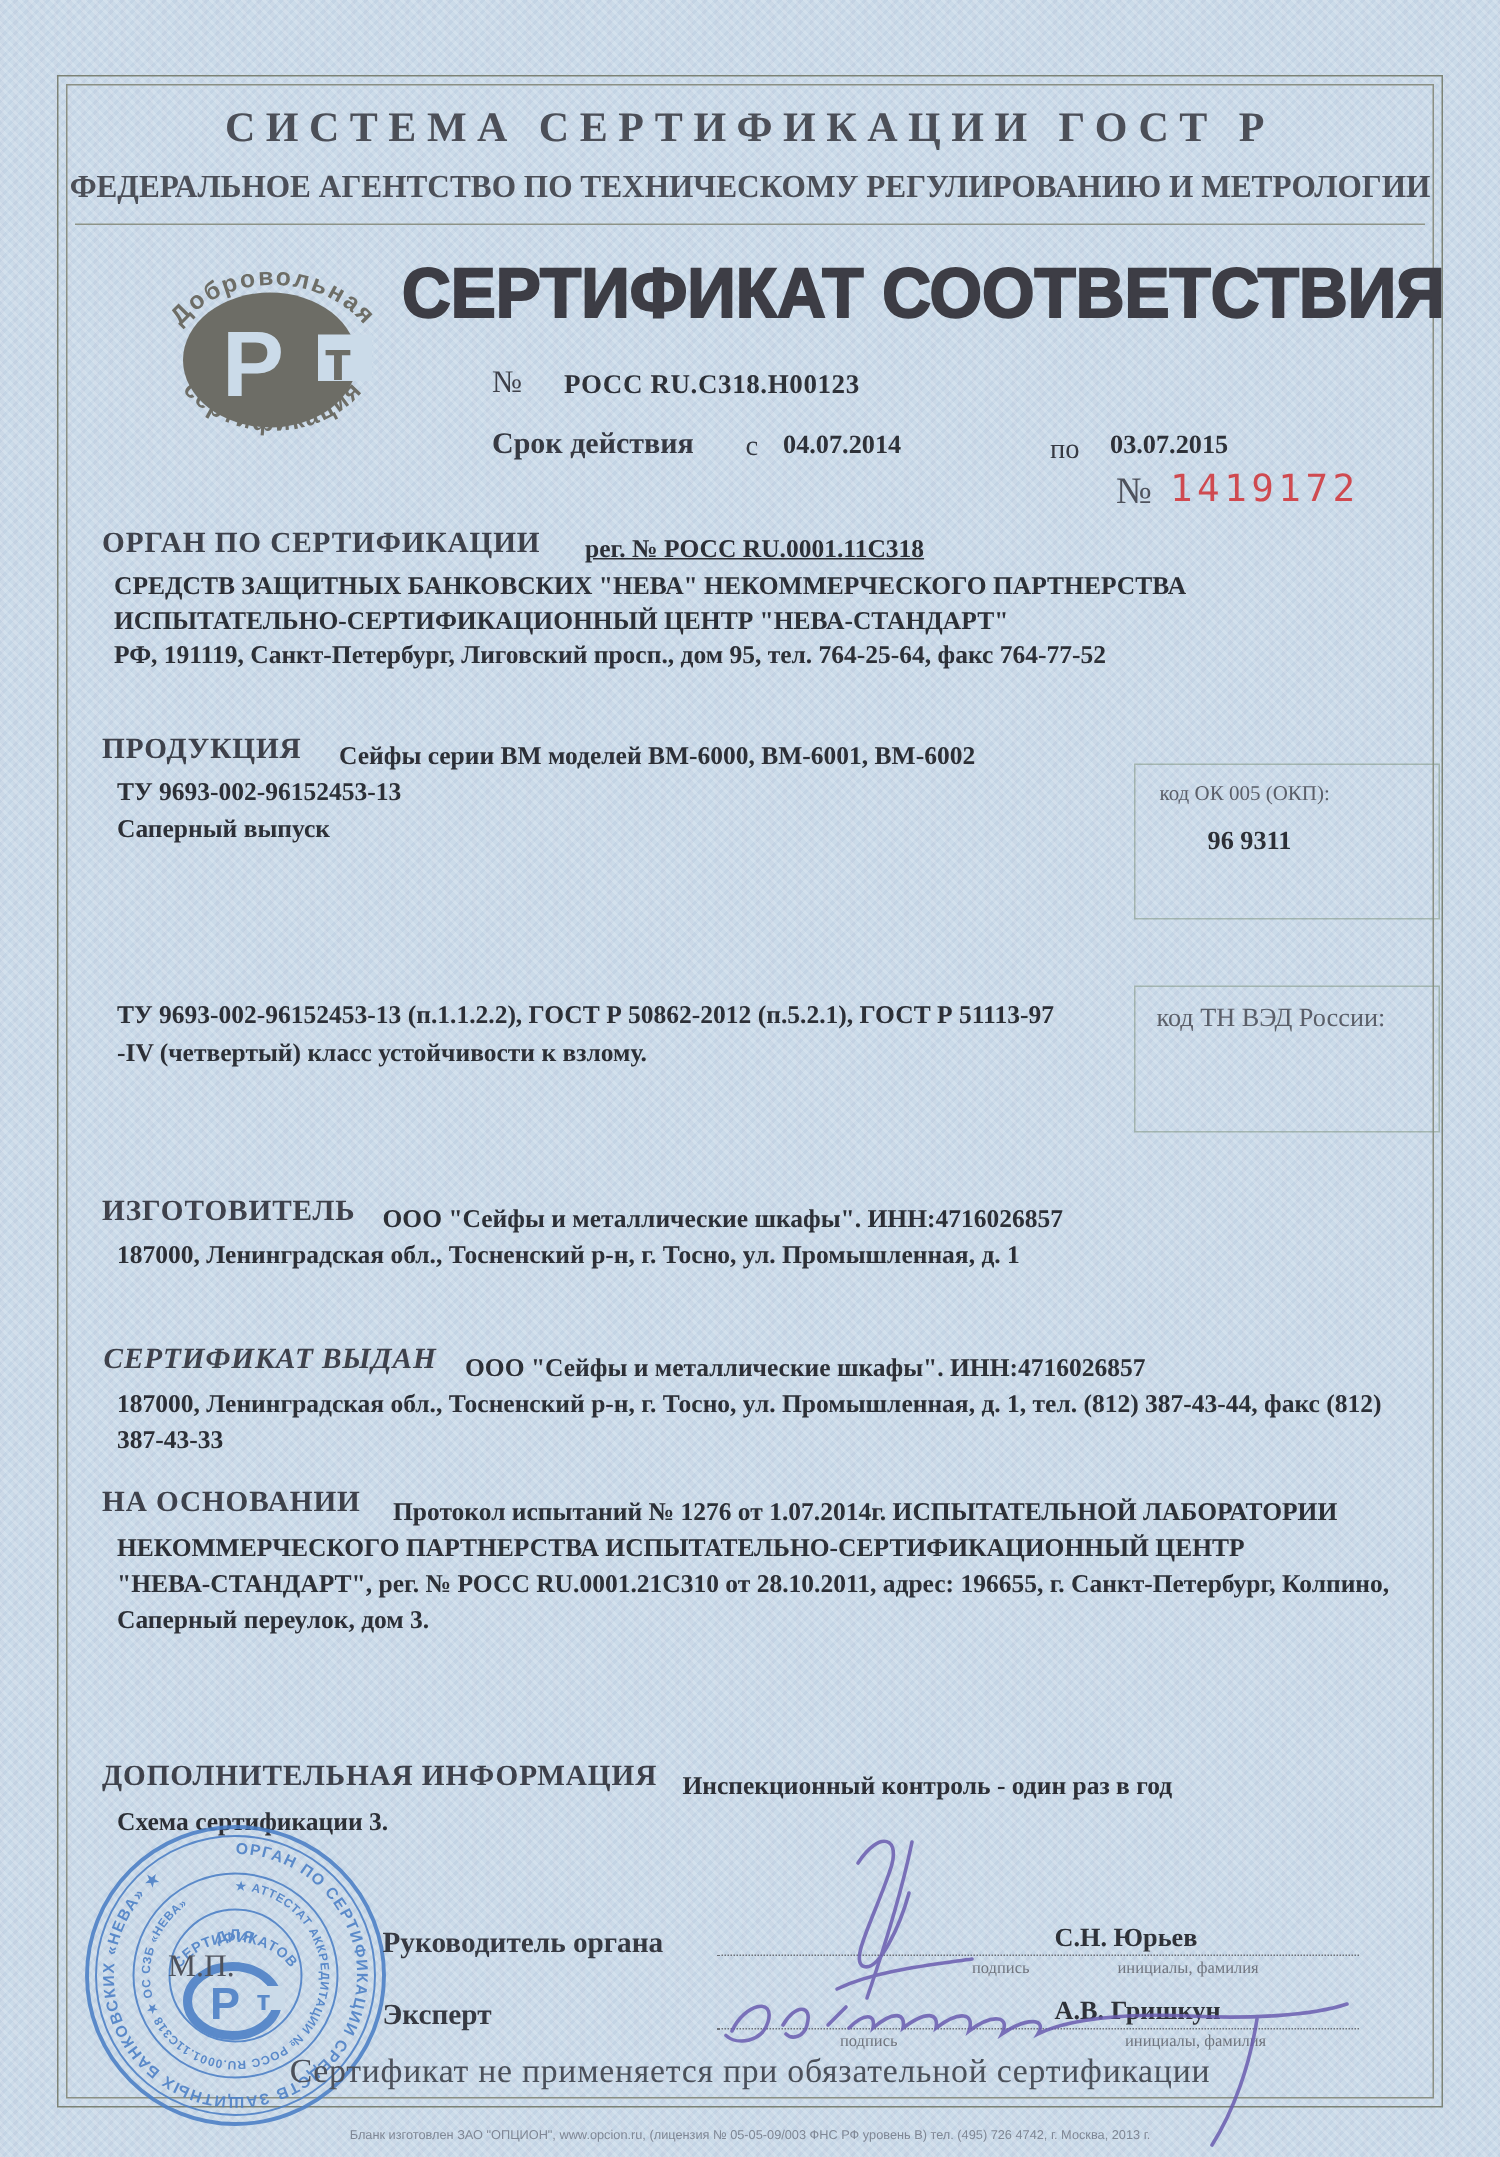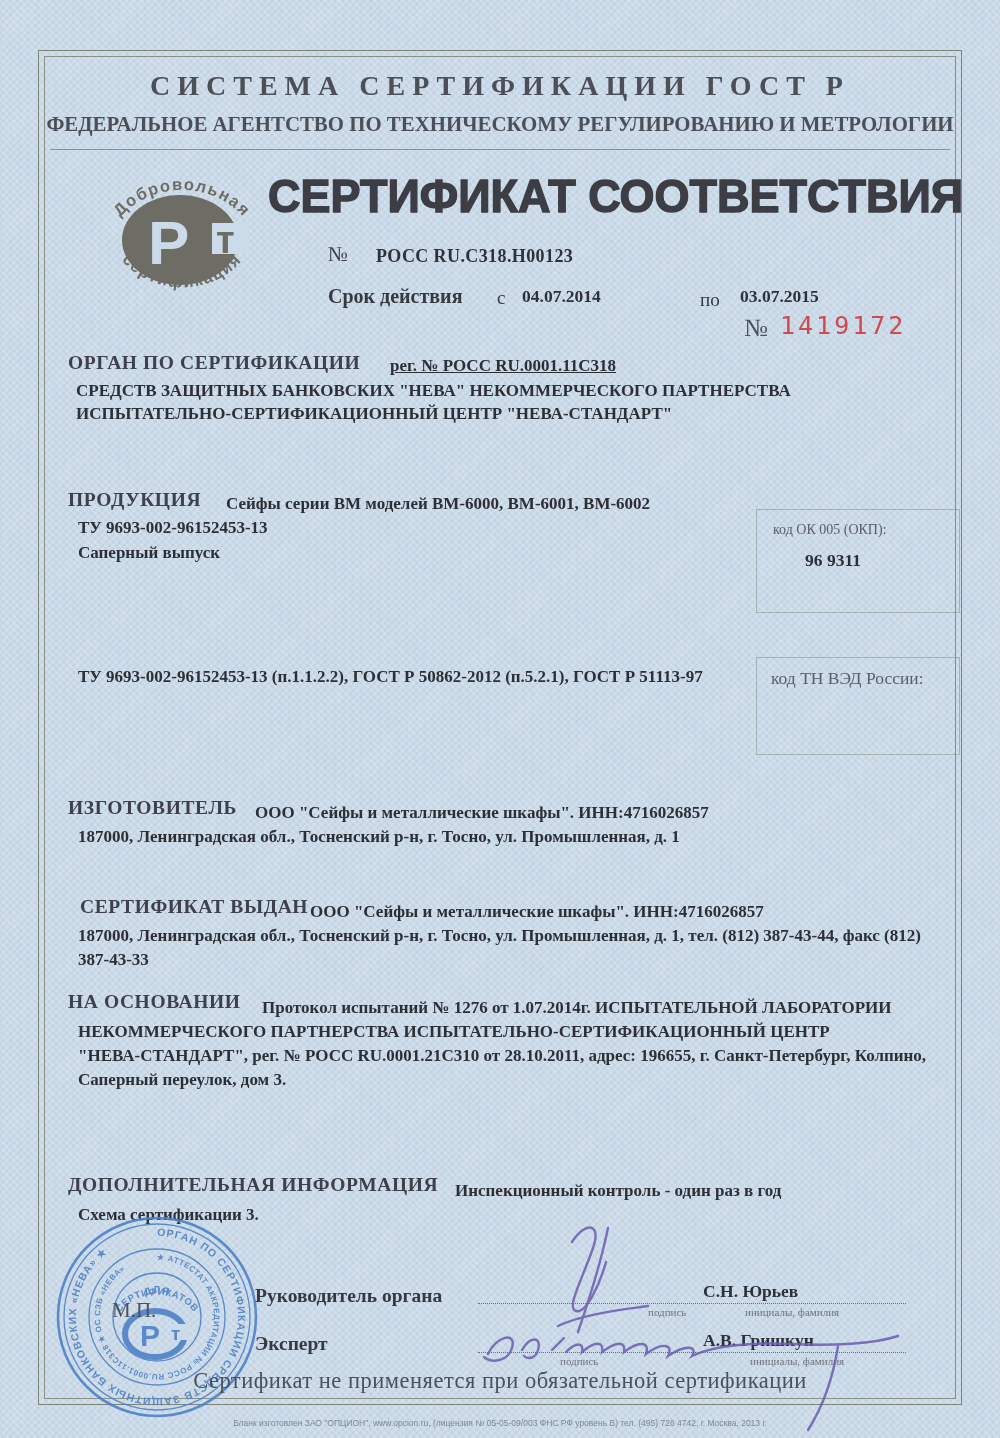--- a/index.html
+++ b/index.html
@@ -88,42 +88,44 @@
   <div class="t validity-po">по</div>
   <div class="t validity-to">03.07.2015</div>
 
   <div class="t blank-no">№</div>
   <div class="t blank-num">1419172</div>
 
   <div class="t sec-label" style="left:68px;top:352px;">ОРГАН ПО СЕРТИФИКАЦИИ</div>
   <div class="t body-b" style="left:390px;top:356px;text-decoration:underline;">рег. № РОСС RU.0001.11С318</div>
   <div class="t body-b" style="left:76px;top:381px;">СРЕДСТВ ЗАЩИТНЫХ БАНКОВСКИХ "НЕВА" НЕКОММЕРЧЕСКОГО ПАРТНЕРСТВА</div>
   <div class="t body-b" style="left:76px;top:404px;">ИСПЫТАТЕЛЬНО-СЕРТИФИКАЦИОННЫЙ ЦЕНТР "НЕВА-СТАНДАРТ"</div>
+  <div class="t body-b" style="left:76px;top:427px;">РФ, 191119, Санкт-Петербург, Лиговский просп., дом 95, тел. 764-25-64, факс 764-77-52</div>
 
   <div class="t sec-label" style="left:68px;top:489px;">ПРОДУКЦИЯ</div>
   <div class="t body-b" style="left:226px;top:494px;">Сейфы серии ВМ моделей ВМ-6000, ВМ-6001, ВМ-6002</div>
   <div class="t body-b" style="left:78px;top:518px;">ТУ 9693-002-96152453-13</div>
   <div class="t body-b" style="left:78px;top:543px;">Саперный выпуск</div>
 
   <div class="okp-box">
     <div class="okp-label">код ОК 005 (ОКП):</div>
     <div class="okp-value">96 9311</div>
   </div>
 
   <div class="t body-b" style="left:78px;top:667px;">ТУ 9693-002-96152453-13 (п.1.1.2.2), ГОСТ Р 50862-2012 (п.5.2.1), ГОСТ Р 51113-97</div>
+  <div class="t body-b" style="left:78px;top:692px;">-IV (четвертый) класс устойчивости к взлому.</div>
 
   <div class="tnved-box">
     <div class="tnved-label">код ТН ВЭД России:</div>
   </div>
 
   <div class="t sec-label" style="left:68px;top:797px;">ИЗГОТОВИТЕЛЬ</div>
   <div class="t body-b" style="left:255px;top:803px;">ООО "Сейфы и металлические шкафы". ИНН:4716026857</div>
   <div class="t body-b" style="left:78px;top:827px;">187000, Ленинградская обл., Тосненский р-н, г. Тосно, ул. Промышленная, д. 1</div>
 
-  <div class="t sec-label" style="left:80px;top:896px;">СЕРТИФИКАТ ВЫДАН</div>
+  <div class="t sec-label" style="left:69px;top:896px;font-style:italic;">СЕРТИФИКАТ ВЫДАН</div>
   <div class="t body-b" style="left:310px;top:902px;">ООО "Сейфы и металлические шкафы". ИНН:4716026857</div>
   <div class="t body-b" style="left:78px;top:926px;">187000, Ленинградская обл., Тосненский р-н, г. Тосно, ул. Промышленная, д. 1, тел. (812) 387-43-44, факс (812)</div>
   <div class="t body-b" style="left:78px;top:950px;">387-43-33</div>
 
   <div class="t sec-label" style="left:68px;top:991px;">НА ОСНОВАНИИ</div>
   <div class="t body-b" style="left:262px;top:998px;">Протокол испытаний № 1276 от 1.07.2014г. ИСПЫТАТЕЛЬНОЙ ЛАБОРАТОРИИ</div>
   <div class="t body-b" style="left:78px;top:1022px;">НЕКОММЕРЧЕСКОГО ПАРТНЕРСТВА ИСПЫТАТЕЛЬНО-СЕРТИФИКАЦИОННЫЙ ЦЕНТР</div>
   <div class="t body-b" style="left:78px;top:1046px;">"НЕВА-СТАНДАРТ", рег. № РОСС RU.0001.21С310 от 28.10.2011, адрес: 196655, г. Санкт-Петербург, Колпино,</div>
   <div class="t body-b" style="left:78px;top:1070px;">Саперный переулок, дом 3.</div>
 

